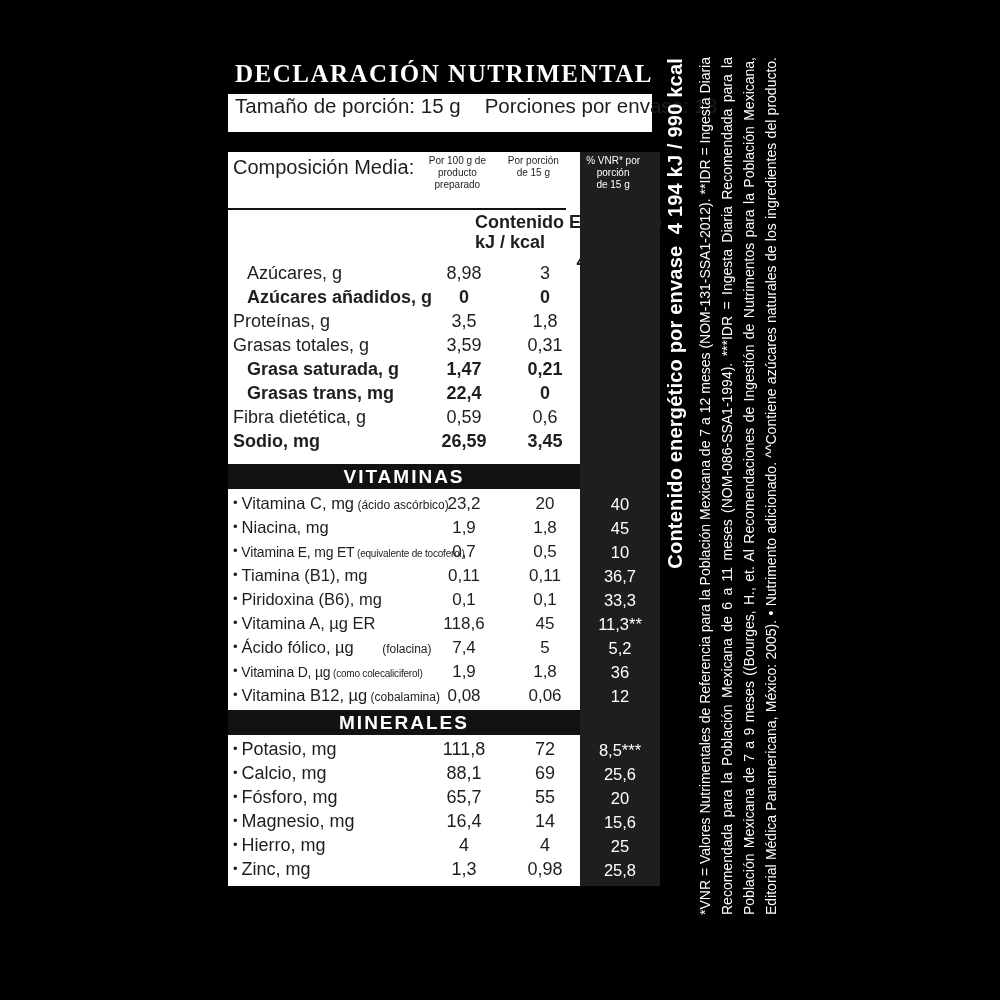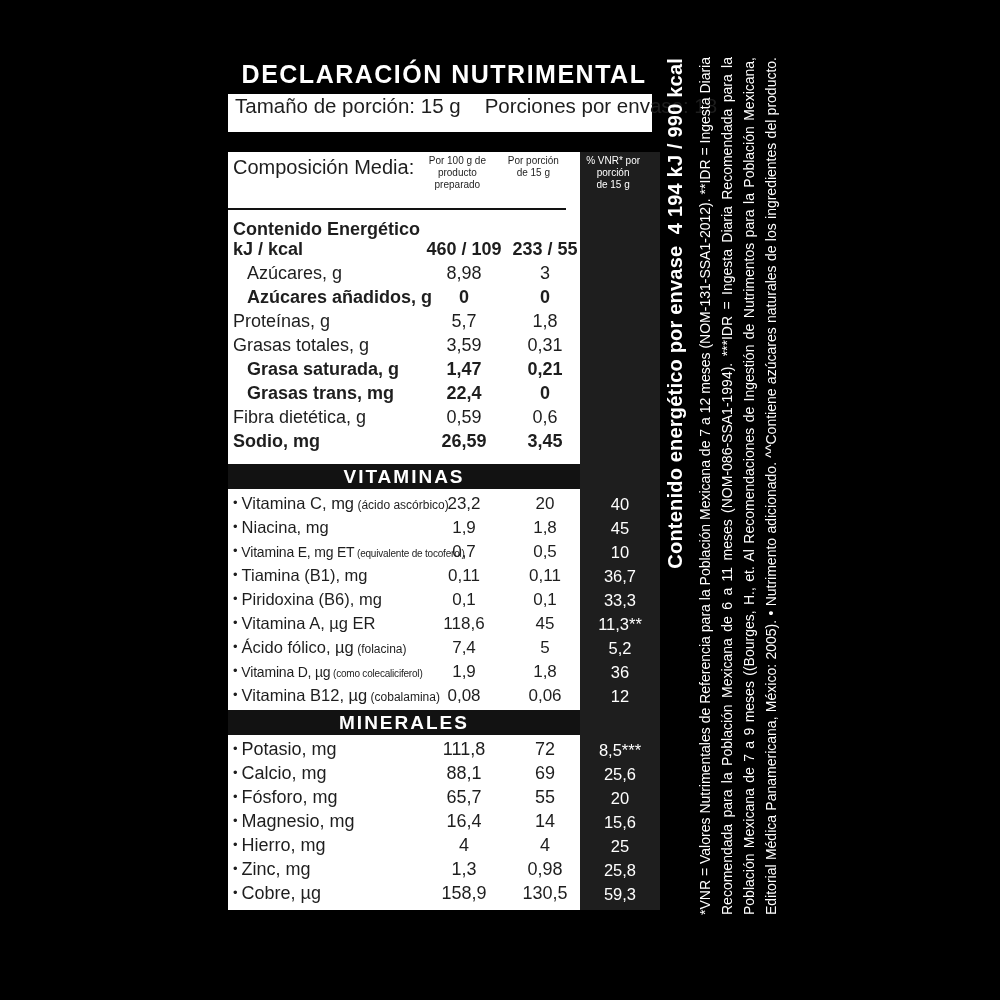--- a/index.html
+++ b/index.html
@@ -6,40 +6,40 @@
   body {
     width:1000px; height:1000px; position:relative; overflow:hidden;
     font-family:"Liberation Sans","DejaVu Sans",sans-serif;
     -webkit-font-smoothing:antialiased;
   }
 
   
   #label-title {
     position:absolute; left:228px; top:57px; width:432px; height:34px;
     display:flex; align-items:center; justify-content:center;
-    color:#fff; font-weight:700; font-size:25px; letter-spacing:1.5px; white-space:nowrap;
+    color:#fff; font-weight:700; font-size:25px; letter-spacing:1.5px; white-space:nowrap;font-family:Liberation Serif, serif;
   }
 
   
   #portion-box {
     position:absolute; left:228px; top:94px; width:424px; height:38px;
     background:#fff; color:#1e1e1e; display:flex; 
     font-size:20.5px; white-space:nowrap;
   }
   #portion-box .left  { padding-left:7px; }
   #portion-box .right { margin-left:24px; }
 
   
   #table {
     position:absolute; left:228px; top:152px; width:432px;
     background:linear-gradient(90deg,#ffffff 0,#ffffff 352px,#1e1e1e 352px,#1e1e1e 100%);
     color:#1e1e1e; padding-bottom:7px;
   }
   .trow { display:flex; align-items:flex-end; height:24px; line-height:1.12; }
-  .trow.two { height:47px; padding-top:2px; }
+  .trow.two { height:47px; padding-top:2px;flex-direction:column; }
   .cname { width:190px; padding-left:5px; white-space:nowrap; font-size:18px; box-sizing:border-box; }
   .c100  { width:92px; text-align:center; font-size:18px; white-space:nowrap; }
   .c15   { width:70px; text-align:center; font-size:18px; white-space:nowrap; }
   .cvnr  {
     width:80px; align-self:stretch; display:flex; align-items:flex-end; justify-content:center;
     color:#fff; font-size:16.5px; white-space:nowrap;
   }
   .bold { font-weight:700; }
   .indent { padding-left:19px; }
   .bullet { font-size:13px; margin-right:4px; display:inline-block; transform:translateY(-2px); }
@@ -124,21 +124,21 @@
           <div class="cvnr"></div>
         </div>
         <div class="trow">
           <div class="cname indent bold">Azúcares añadidos, g</div>
           <div class="c100 bold">0</div>
           <div class="c15 bold">0</div>
           <div class="cvnr"></div>
         </div>
         <div class="trow">
           <div class="cname">Proteínas, g</div>
-          <div class="c100">5,7</div>
+          <div class="c100">3,5</div>
           <div class="c15">1,8</div>
           <div class="cvnr"></div>
         </div>
         <div class="trow">
           <div class="cname">Grasas totales, g</div>
           <div class="c100">3,59</div>
           <div class="c15">0,31</div>
           <div class="cvnr"></div>
         </div>
         <div class="trow">
@@ -200,21 +200,21 @@
           <div class="c15">0,1</div>
           <div class="cvnr">33,3</div>
         </div>
         <div class="trow vit">
           <div class="cname"><div class="bullet">•</div>Vitamina A, µg ER</div>
           <div class="c100">118,6</div>
           <div class="c15">45</div>
           <div class="cvnr">11,3**</div>
         </div>
         <div class="trow vit">
-          <div class="cname"><div class="bullet">•</div>Ácido fólico, µg<div class="paren" style="display: inline;"> (folacina)</div></div>
+          <div class="cname"><div class="bullet">•</div>Ácido fólico, µg<div class="paren" style="display: inline; margin-left: 25px;"> (folacina)</div></div>
           <div class="c100">7,4</div>
           <div class="c15">5</div>
           <div class="cvnr">5,2</div>
         </div>
         <div class="trow vit compact">
           <div class="cname"><div class="bullet">•</div>Vitamina D, µg<div class="paren" style="display: inline;"> (como colecaliciferol)</div></div>
           <div class="c100">1,9</div>
           <div class="c15">1,8</div>
           <div class="cvnr">36</div>
         </div>
@@ -256,26 +256,20 @@
           <div class="cname"><div class="bullet">•</div>Hierro, mg</div>
           <div class="c100">4</div>
           <div class="c15">4</div>
           <div class="cvnr">25</div>
         </div>
         <div class="trow">
           <div class="cname"><div class="bullet">•</div>Zinc, mg</div>
           <div class="c100">1,3</div>
           <div class="c15">0,98</div>
           <div class="cvnr">25,8</div>
-        </div>
-        <div class="trow">
-          <div class="cname"><div class="bullet">•</div>Cobre, µg</div>
-          <div class="c100">158,9</div>
-          <div class="c15">130,5</div>
-          <div class="cvnr">59,3</div>
         </div>
       </div>
   </div>
 
   <div id="side-notes">
     <div id="side-energy">Contenido energético por envase  4 194 kJ / 990 kcal</div>
     <div id="footnotes">
         <div class="fn">*VNR = Valores Nutrimentales de Referencia para la Población Mexicana de 7 a 12 meses (NOM-131-SSA1-2012). **IDR = Ingesta Diaria</div>
         <div class="fn">Recomendada para la Población Mexicana de 6 a 11 meses (NOM-086-SSA1-1994). ***IDR = Ingesta Diaria Recomendada para la</div>
         <div class="fn">Población Mexicana de 7 a 9 meses ((Bourges, H., et. Al Recomendaciones de Ingestión de Nutrimentos para la Población Mexicana,</div>

